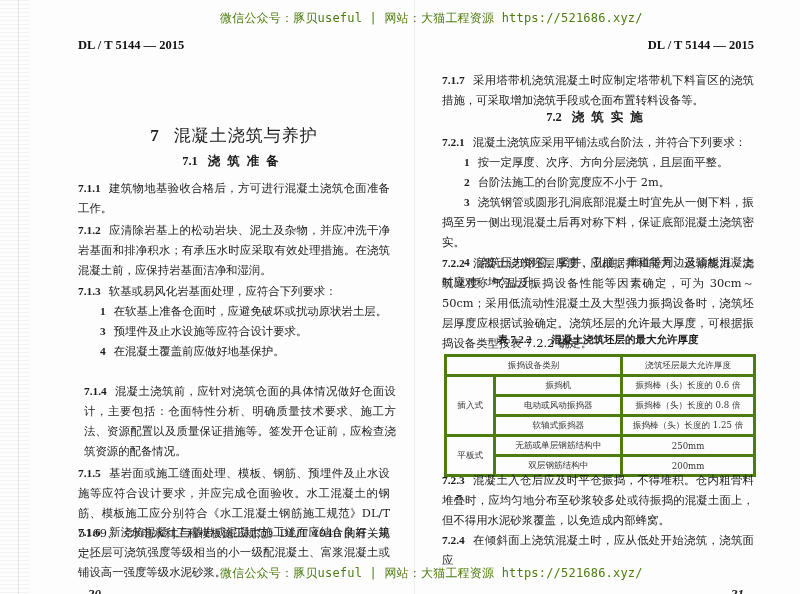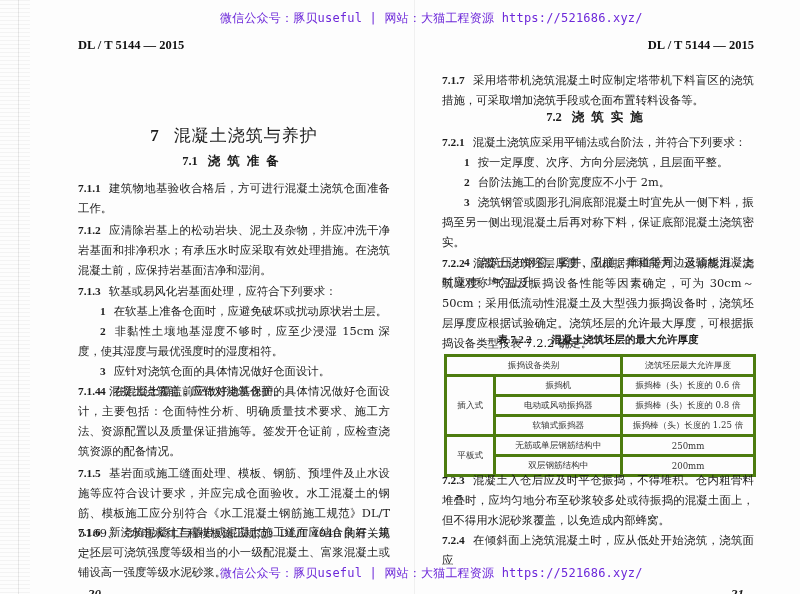--- a/index.html
+++ b/index.html
@@ -18,21 +18,21 @@
     content: ""; position: absolute; left: 18px; top: 0; width: 1px; height: 594px;
     background: rgba(0,0,0,0.12);
   }
   .gutter {
     position: absolute; left: 414px; top: 0; width: 1px; height: 594px;
     background: rgba(0,0,0,0.05);
   }
   .watermark {
     position: absolute; left: 220px; white-space: nowrap;
     font-family: "DejaVu Sans Mono", "Liberation Mono", monospace;
-    font-size: 12px; color: #6d28d9; letter-spacing: 0.2px;
+    font-size: 12px; color: #4d7c0f; letter-spacing: 0.2px;
   }
   .watermark.top { top: 10px; }
   .watermark.bottom { top: 565px; }
   .page { position: absolute; top: 0; height: 594px; }
   .page.left { left: 78px; width: 312px; }
   .page.right { left: 442px; width: 312px; }
   .running-head {
     position: absolute; top: 38px; font-family: "Liberation Serif", serif;
     font-weight: bold; font-size: 12.5px; color: #111;
   }
@@ -98,26 +98,25 @@
     <span class="clause-num">7.1.1</span><span>建筑物地基验收合格后，方可进行混凝土浇筑仓面准备工作。</span>
   </div>
 
   <div class="text-block" style="top:220px;">
     <span class="clause-num">7.1.2</span><span>应清除岩基上的松动岩块、泥土及杂物，并应冲洗干净岩基面和排净积水；有承压水时应采取有效处理措施。在浇筑混凝土前，应保持岩基面洁净和湿润。</span>
   </div>
 
   <div class="text-block" style="top:281px;">
     <div><span class="clause-num">7.1.3</span><span>软基或易风化岩基面处理，应符合下列要求：</span></div>
     <div class="item"><span class="item-num">1</span><span>在软基上准备仓面时，应避免破坏或扰动原状岩土层。</span></div>
-    <div class="item"><span class="item-num">2</span><span>非黏性土壤地基湿度不够时，应至少浸湿 15cm 深度，使其湿度与最优强度时的湿度相符。</span></div>
-    <div class="item"><span class="item-num">3</span><span>应针对浇筑仓面的具体情况做好仓面设计。</span></div>
+    <div class="item"><span class="item-num">3</span><span>预埋件及止水设施等应符合设计要求。</span></div>
     <div class="item"><span class="item-num">4</span><span>在混凝土覆盖前应做好地基保护。</span></div>
   </div>
 
-  <div class="text-block" style="top:381px;">
+  <div class="text-block" style="top:381px;margin-left:6px;">
     <span class="clause-num">7.1.4</span><span>混凝土浇筑前，应针对浇筑仓面的具体情况做好仓面设计，主要包括：仓面特性分析、明确质量技术要求、施工方法、资源配置以及质量保证措施等。签发开仓证前，应检查浇筑资源的配备情况。</span>
   </div>
 
   <div class="text-block" style="top:463px;">
     <span class="clause-num">7.1.5</span><span>基岩面或施工缝面处理、模板、钢筋、预埋件及止水设施等应符合设计要求，并应完成仓面验收。水工混凝土的钢筋、模板施工应分别符合《水工混凝土钢筋施工规范》DL/T 5169、《水电水利工程模板施工规范》DL/T 4040 的有关规定。</span>
   </div>
 
   <div class="text-block" style="top:522px;">
     <span class="clause-num">7.1.6</span><span>新浇筑混凝土与基岩或混凝土施工缝面应结合良好，第一坯层可浇筑强度等级相当的小一级配混凝土、富浆混凝土或铺设高一强度等级水泥砂浆。</span>
   </div>

